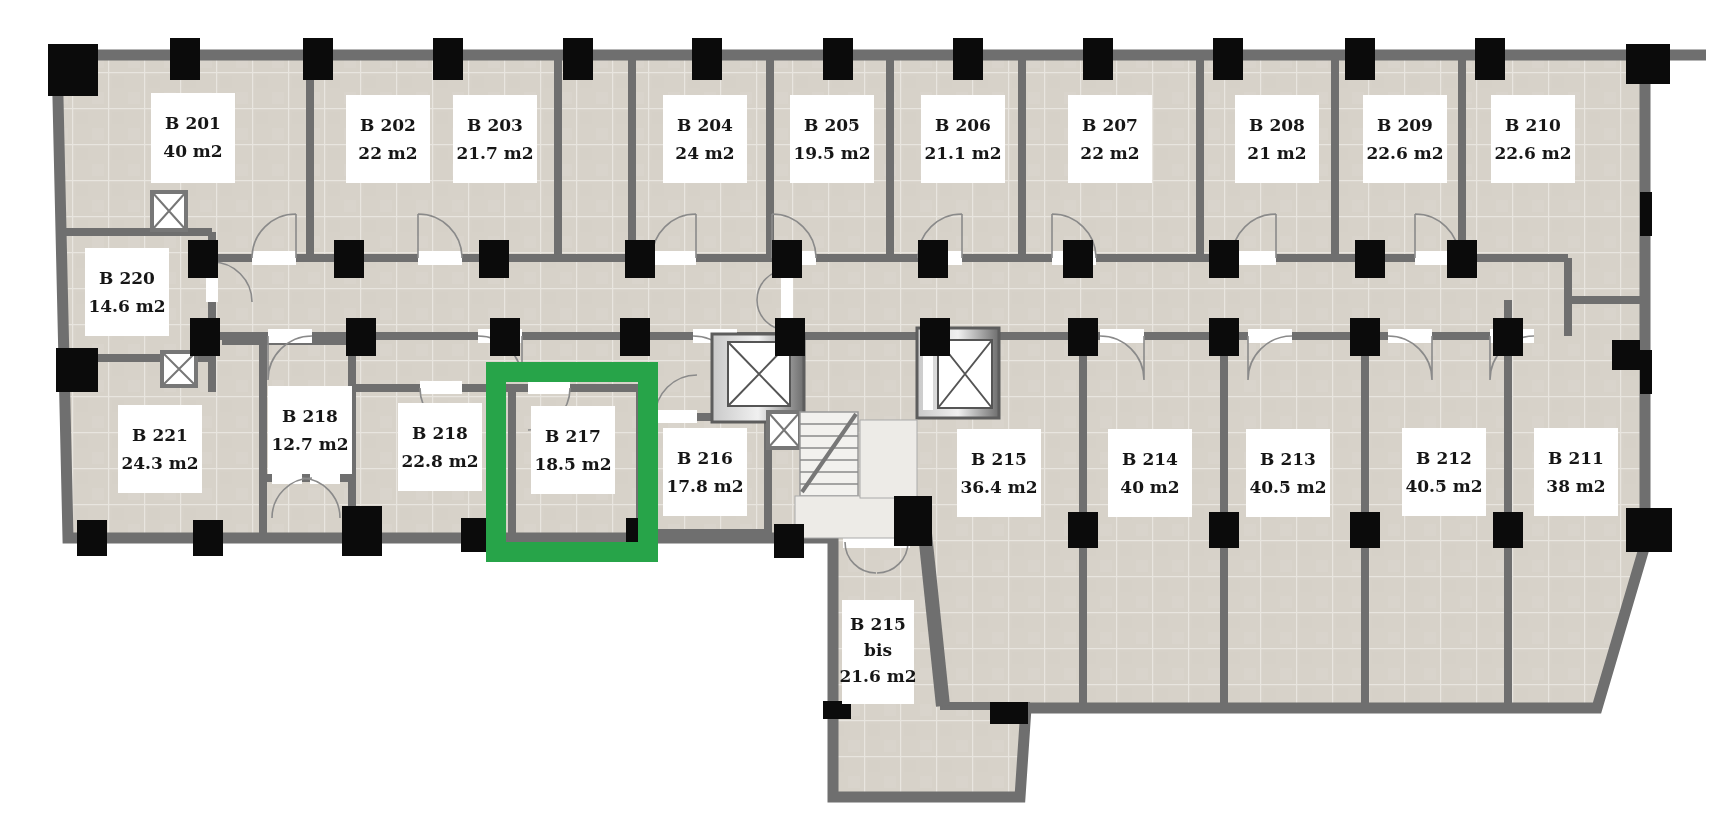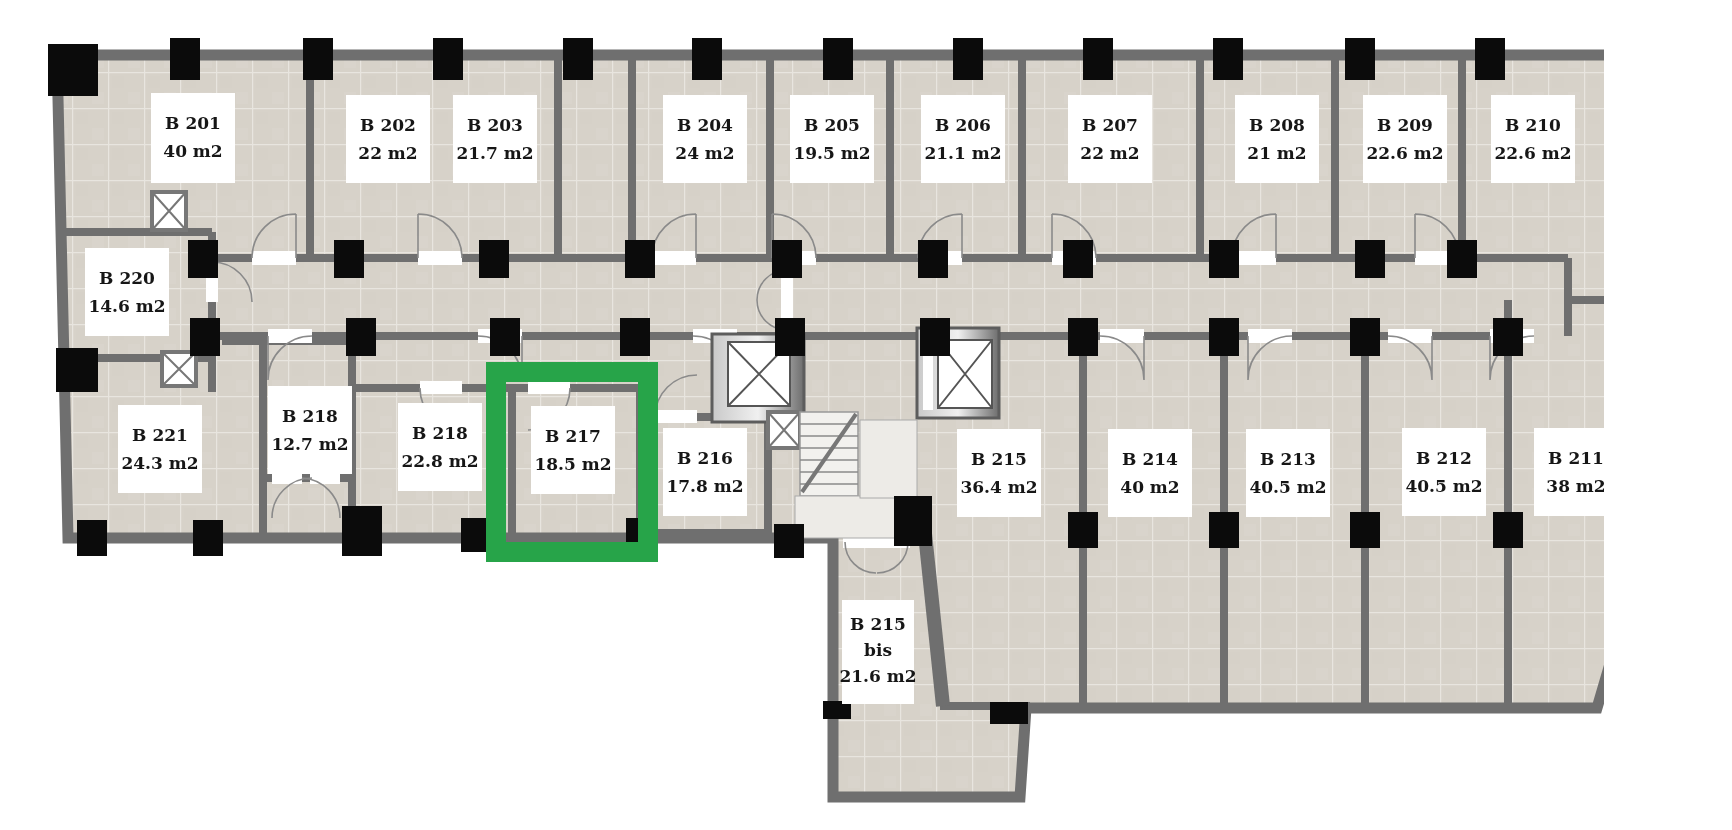--- a/index.html
+++ b/index.html
@@ -1,16 +1,16 @@
 <!DOCTYPE html>
 <html><head>
 <meta charset="utf-8">
 <style>
   html,body{margin:0;padding:0;background:#ffffff;}
-  .stage{position:relative;width:1604px;height:830px;background:#fff;overflow:hidden;
+  .stage{position:relative;width:1732px;height:830px;background:#fff;overflow:hidden;
          font-family:"DejaVu Serif","Liberation Serif",serif;text-align:center;}
   svg{position:absolute;left:0;top:0;}
   text.room-label{font-family:"DejaVu Serif","Liberation Serif",serif;
                   font-weight:bold;font-size:17px;fill:#161616;text-anchor:middle;}
 </style>
 </head>
 <body>
 
 <div class="stage">
 <svg width="1732" height="830" viewBox="0 0 1732 830">

